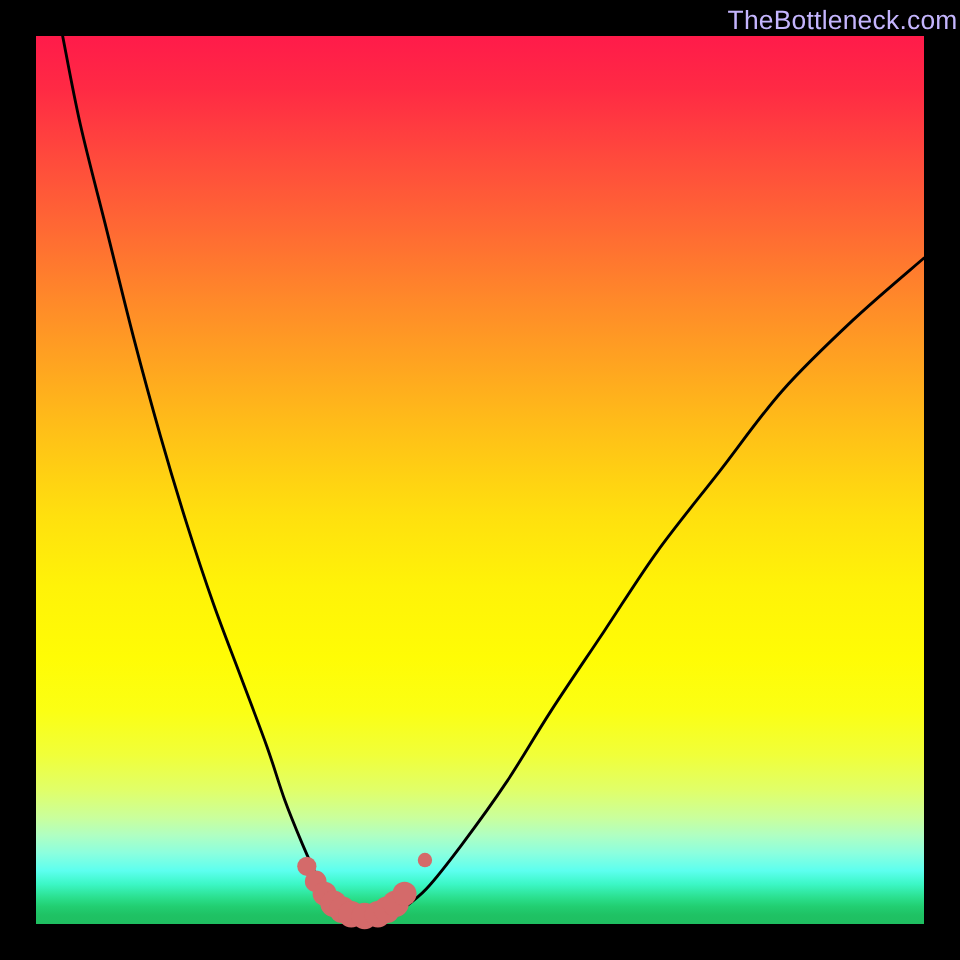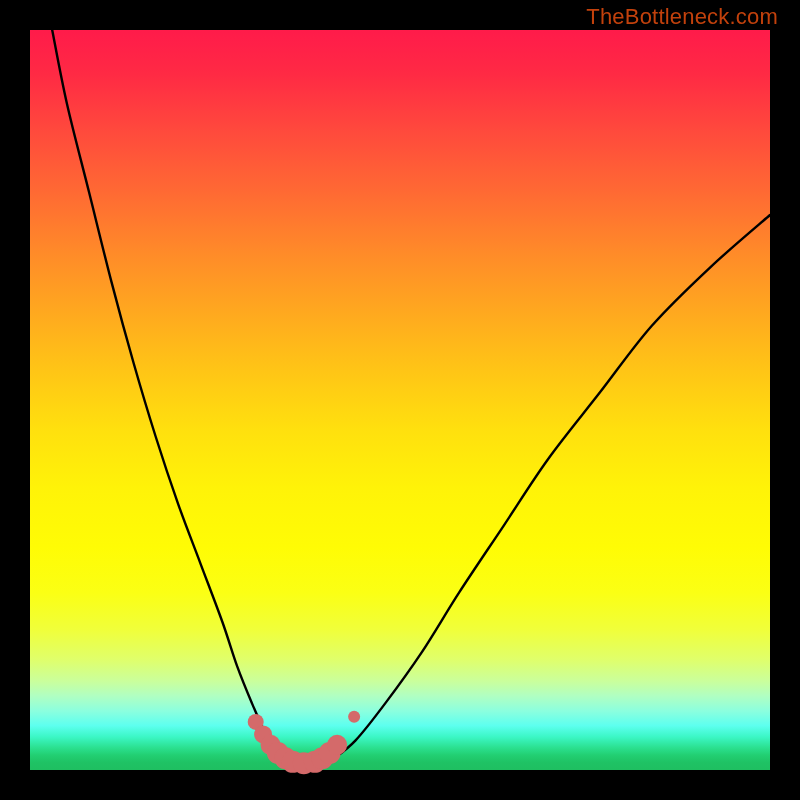--- a/index.html
+++ b/index.html
@@ -48,22 +48,22 @@
       #3cf7c6 95.5%,
       #2be08f 97%,
       #22cf72 98%,
       #1fc264 99%,
       #1fbf61 100%
     );
   }
   .watermark {
     position: absolute;
     top: 4px;
-    right: 22px;
-    color: #c2410c;
+    right: 2px;
+    color: #c4b5fd;
     font-size: 22px;
     font-weight: 500;
     letter-spacing: 0.2px;
     user-select: none;
   }
   svg.curve {
     position: absolute;
     left: 0;
     top: 0;
     width: 740px;

